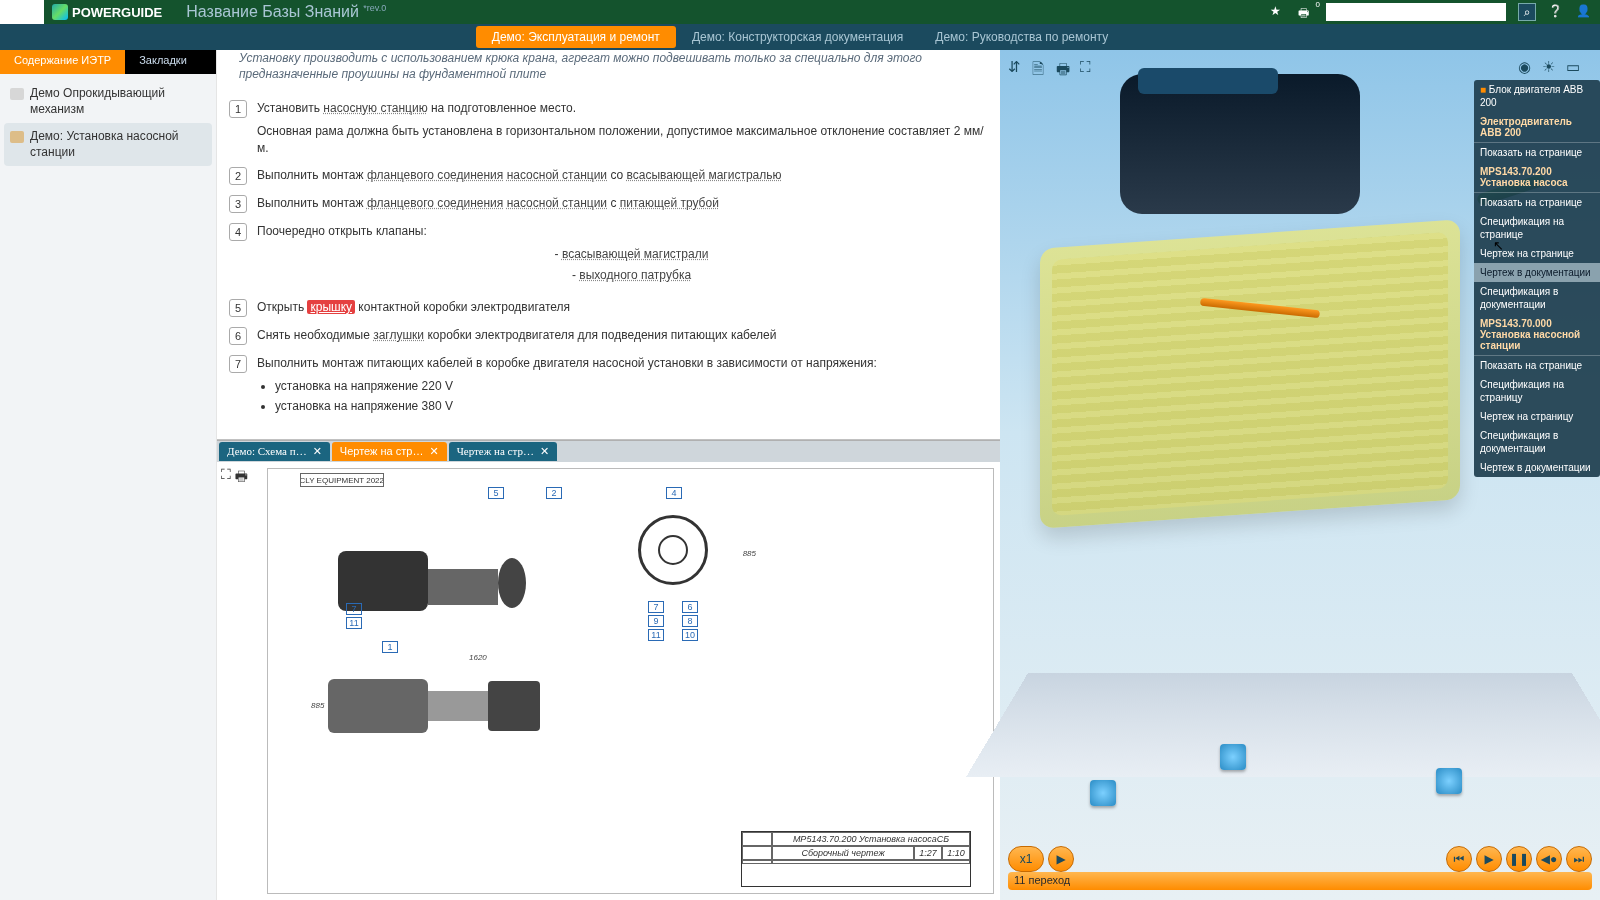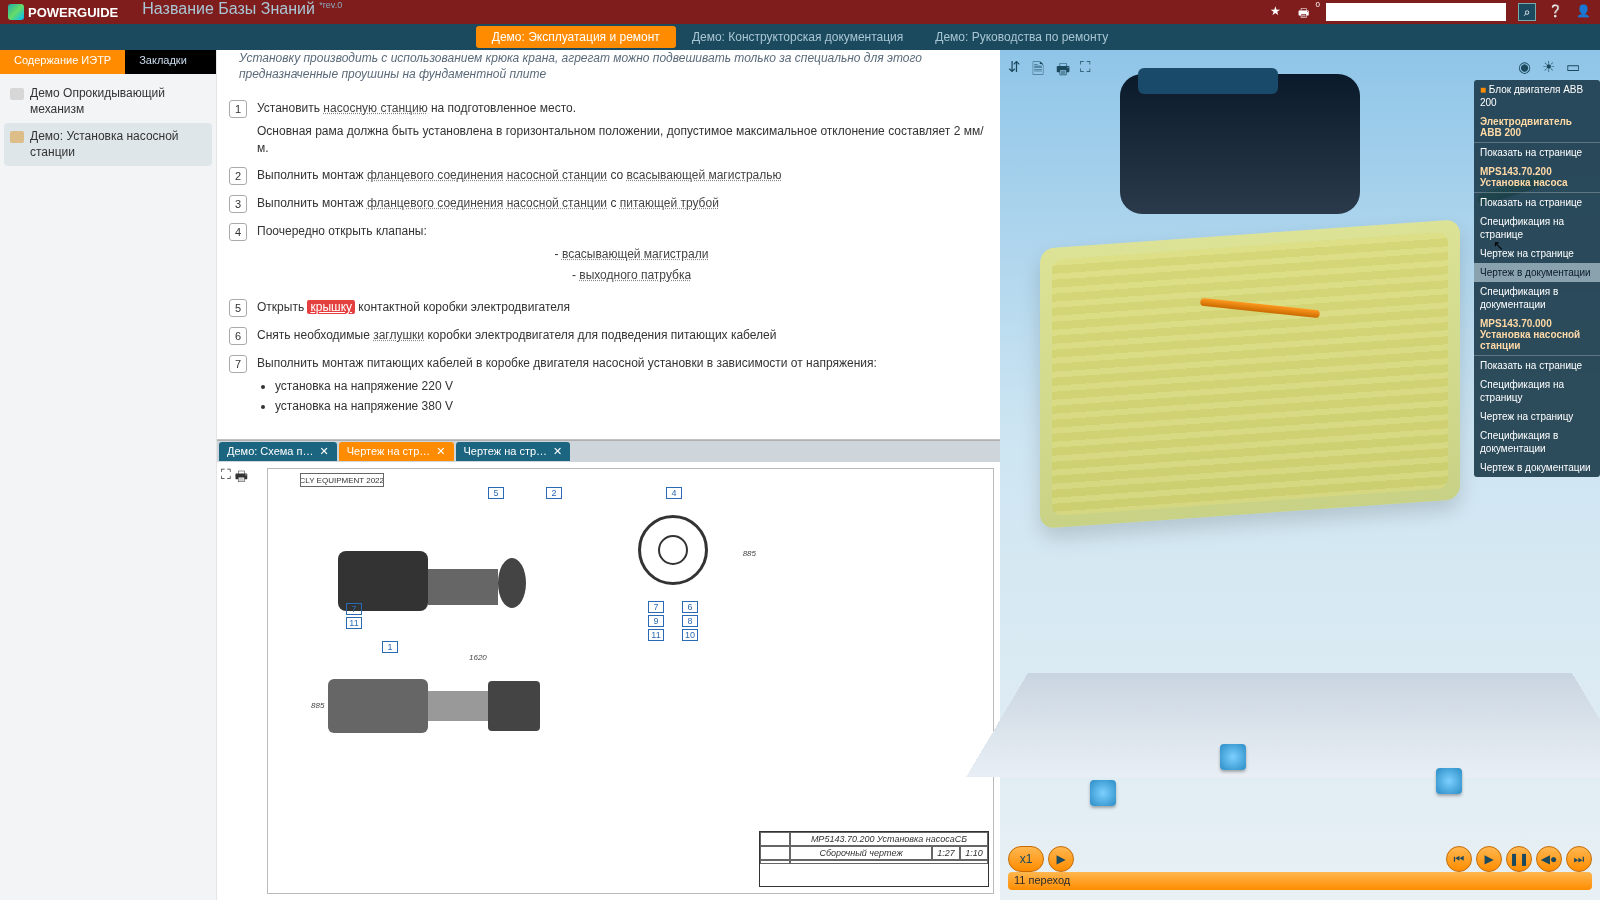--- a/index.html
+++ b/index.html
@@ -1,17 +1,17 @@
 <!DOCTYPE html>
 <html><head>
 <meta charset="utf-8">
 <style>
 * { box-sizing: border-box; margin: 0; padding: 0; }
 body { font-family: Arial, sans-serif; font-size: 12px; background: #fff; color: #333; overflow: hidden; }
-.topbar { height: 24px; background: #7f1d1d; color: #fff; display: flex; padding: 0 8px; }
+.topbar { height: 24px; background: #14532d; color: #fff; display: flex; align-items: center; padding: 0 8px; margin-left: 44px; }
 .logo { display: flex; align-items: center; gap: 4px; font-weight: bold; font-size: 13px; }
 .logo-badge { width: 16px; height: 16px; border-radius: 3px; background: linear-gradient(135deg,#2aa,#6d6,#0bf); }
 .kb-title { color: #a9c6d4; font-size: 16px; margin-left: 24px; font-weight: 300; }
 .kb-title sup { font-size: 9px; color: #8ab; }
 .topbar-spacer { flex: 1; }
 .topbar-icons { display: flex; gap: 12px; align-items: center; }
 .topbar-icon { width: 16px; height: 16px; fill: #fff; cursor: pointer; position: relative; }
 .print-badge { position: absolute; top: -4px; right: -6px; font-size: 8px; }
 .search-box { width: 180px; height: 18px; background: #fff; border: none; padding: 0 4px; font-size: 11px; }
 .search-icon-btn { width: 18px; height: 18px; background: #1b4a5e; border: 1px solid #7aa; display: flex; align-items: center; justify-content: center; cursor: pointer; }
@@ -38,21 +38,21 @@
 .step-body { flex: 1; line-height: 1.4; }
 .step-body .indent { margin-top: 6px; }
 .u { text-decoration: underline dotted #888; color: #444; }
 .red { background: #e54040; color: #fff; padding: 0 3px; border-radius: 2px; text-decoration: underline; }
 .bulleted { margin-left: 18px; margin-top: 6px; }
 .dashed li { list-style: none; margin: 5px 0; text-align: center; }
 .dashed li:before { content: "- "; }
 .disc li { list-style: disc; margin: 3px 0; }
 .panel-tabs { height: 22px; background: #cfd6db; display: flex; align-items: center; font-size: 11px; gap: 2px; border-top:1px solid #b0b0b0; padding-left:2px; }
 .panel-tab { padding: 3px 8px; background: #ff8c00; color: #fff; border-radius: 3px 3px 0 0; display: flex; gap: 6px; cursor: pointer; }
-.panel-tab.inactive { background: #1b6580; }
+.panel-tab.inactive { background: #1b6580; font-family: Liberation Serif, serif; }
 .panel-tab .x { cursor: pointer; }
 .drawing-area { flex: 1; display: flex; background: #fff; }
 .drawing-toolbar { width: 44px; padding: 4px; display: flex; gap: 4px; align-items: flex-start; flex-direction: row; }
 .drawing-toolbar span { cursor: pointer; font-size: 14px; }
 .drawing-page { flex: 1; border: 1px solid #bbb; margin: 6px; background: #fff; position: relative; }
 .img-sig { position: absolute; top: 4px; left: 32px; width: 84px; height: 14px; border: 1px solid #666; font-size: 8px; display:flex; align-items:center; justify-content:center; white-space:nowrap; overflow:hidden; }
 .drawing-imgs { position: absolute; top: 22px; left: 70px; right: 40px; display:flex; gap:40px; }
 .draw-box { position: relative; }
 .pump-shp { width: 200px; height: 150px; display:flex; align-items:center; }
 .pump-body { width: 90px; height: 60px; background: #333; border-radius: 8px; margin-top: 30px; }
@@ -60,21 +60,21 @@
 .pump-end { width: 28px; height: 50px; background: #444; border-radius: 50%; margin-top: 34px; }
 .sideview { width: 130px; display:flex; flex-direction:column; align-items:center; }
 .circle-big { width: 70px; height: 70px; border: 3px solid #333; border-radius: 50%; display:flex; align-items:center; justify-content:center; margin-top: 24px; }
 .circle-in { width: 30px; height: 30px; border: 2px solid #333; border-radius: 50%; }
 .tag { position: absolute; width: 16px; height: 12px; border: 1px solid #2a6ab5; color: #2a6ab5; font-size: 9px; display:flex; align-items:center; justify-content:center; }
 .dim { position:absolute; font-size:8px; color:#444; font-style:italic;padding-left:11px; }
 .plan-view { position:absolute; left:60px; top:210px; display:flex; }
 .plan-motor { width: 100px; height: 54px; background:#666; border-radius: 6px; }
 .plan-mid { width: 60px; height: 30px; background:#999; margin-top: 12px; }
 .plan-pump { width: 52px; height: 50px; background:#444; border-radius: 4px; margin-top: 2px; }
-.title-block { position:absolute; right: 4px; bottom: 6px; width: 230px; height: 56px; border:1px solid #333; font-size: 9px; }
+.title-block { position:absolute; right: 22px; bottom: 6px; width: 230px; height: 56px; border:1px solid #333; font-size: 9px; }
 .title-block .row { display:flex; }
 .title-block .cell { border:0.5px solid #666; padding:1px 3px; font-style: italic; }
 .viewer { width: 600px; position: relative; background: linear-gradient(#8fc5e8,#cde5f2 45%, #e8f0f4); }
 .viewer-toolbar { position: absolute; top: 8px; left: 8px; display: flex; gap: 6px; }
 .vt-btn { width: 18px; height: 18px; cursor: pointer; color: #1b4a5e; font-size: 15px; }
 .viewer-toolbar.right { left: auto; right: 16px; }
 .machine-bg { position:absolute; inset:24px 0 60px 0; }
 .dark-motor { position:absolute; top: 0; left: 120px; width: 240px; height: 140px; background: linear-gradient(#0a1a2a,#2a3a4a); border-radius: 22px; }
 .motor-front { position:absolute; top: -6px; left: 18px; width: 140px; height: 26px; background:#1a4a6a; border-radius: 6px; }
 .yellow-pump { position:absolute; top: 160px; left: 40px; width: 420px; height: 280px; background: linear-gradient(#e8e680cc, #c3c74faa); border-radius: 14px; transform: skewY(-4deg); box-shadow: 0 10px 20px rgba(0,0,0,0.15); }

